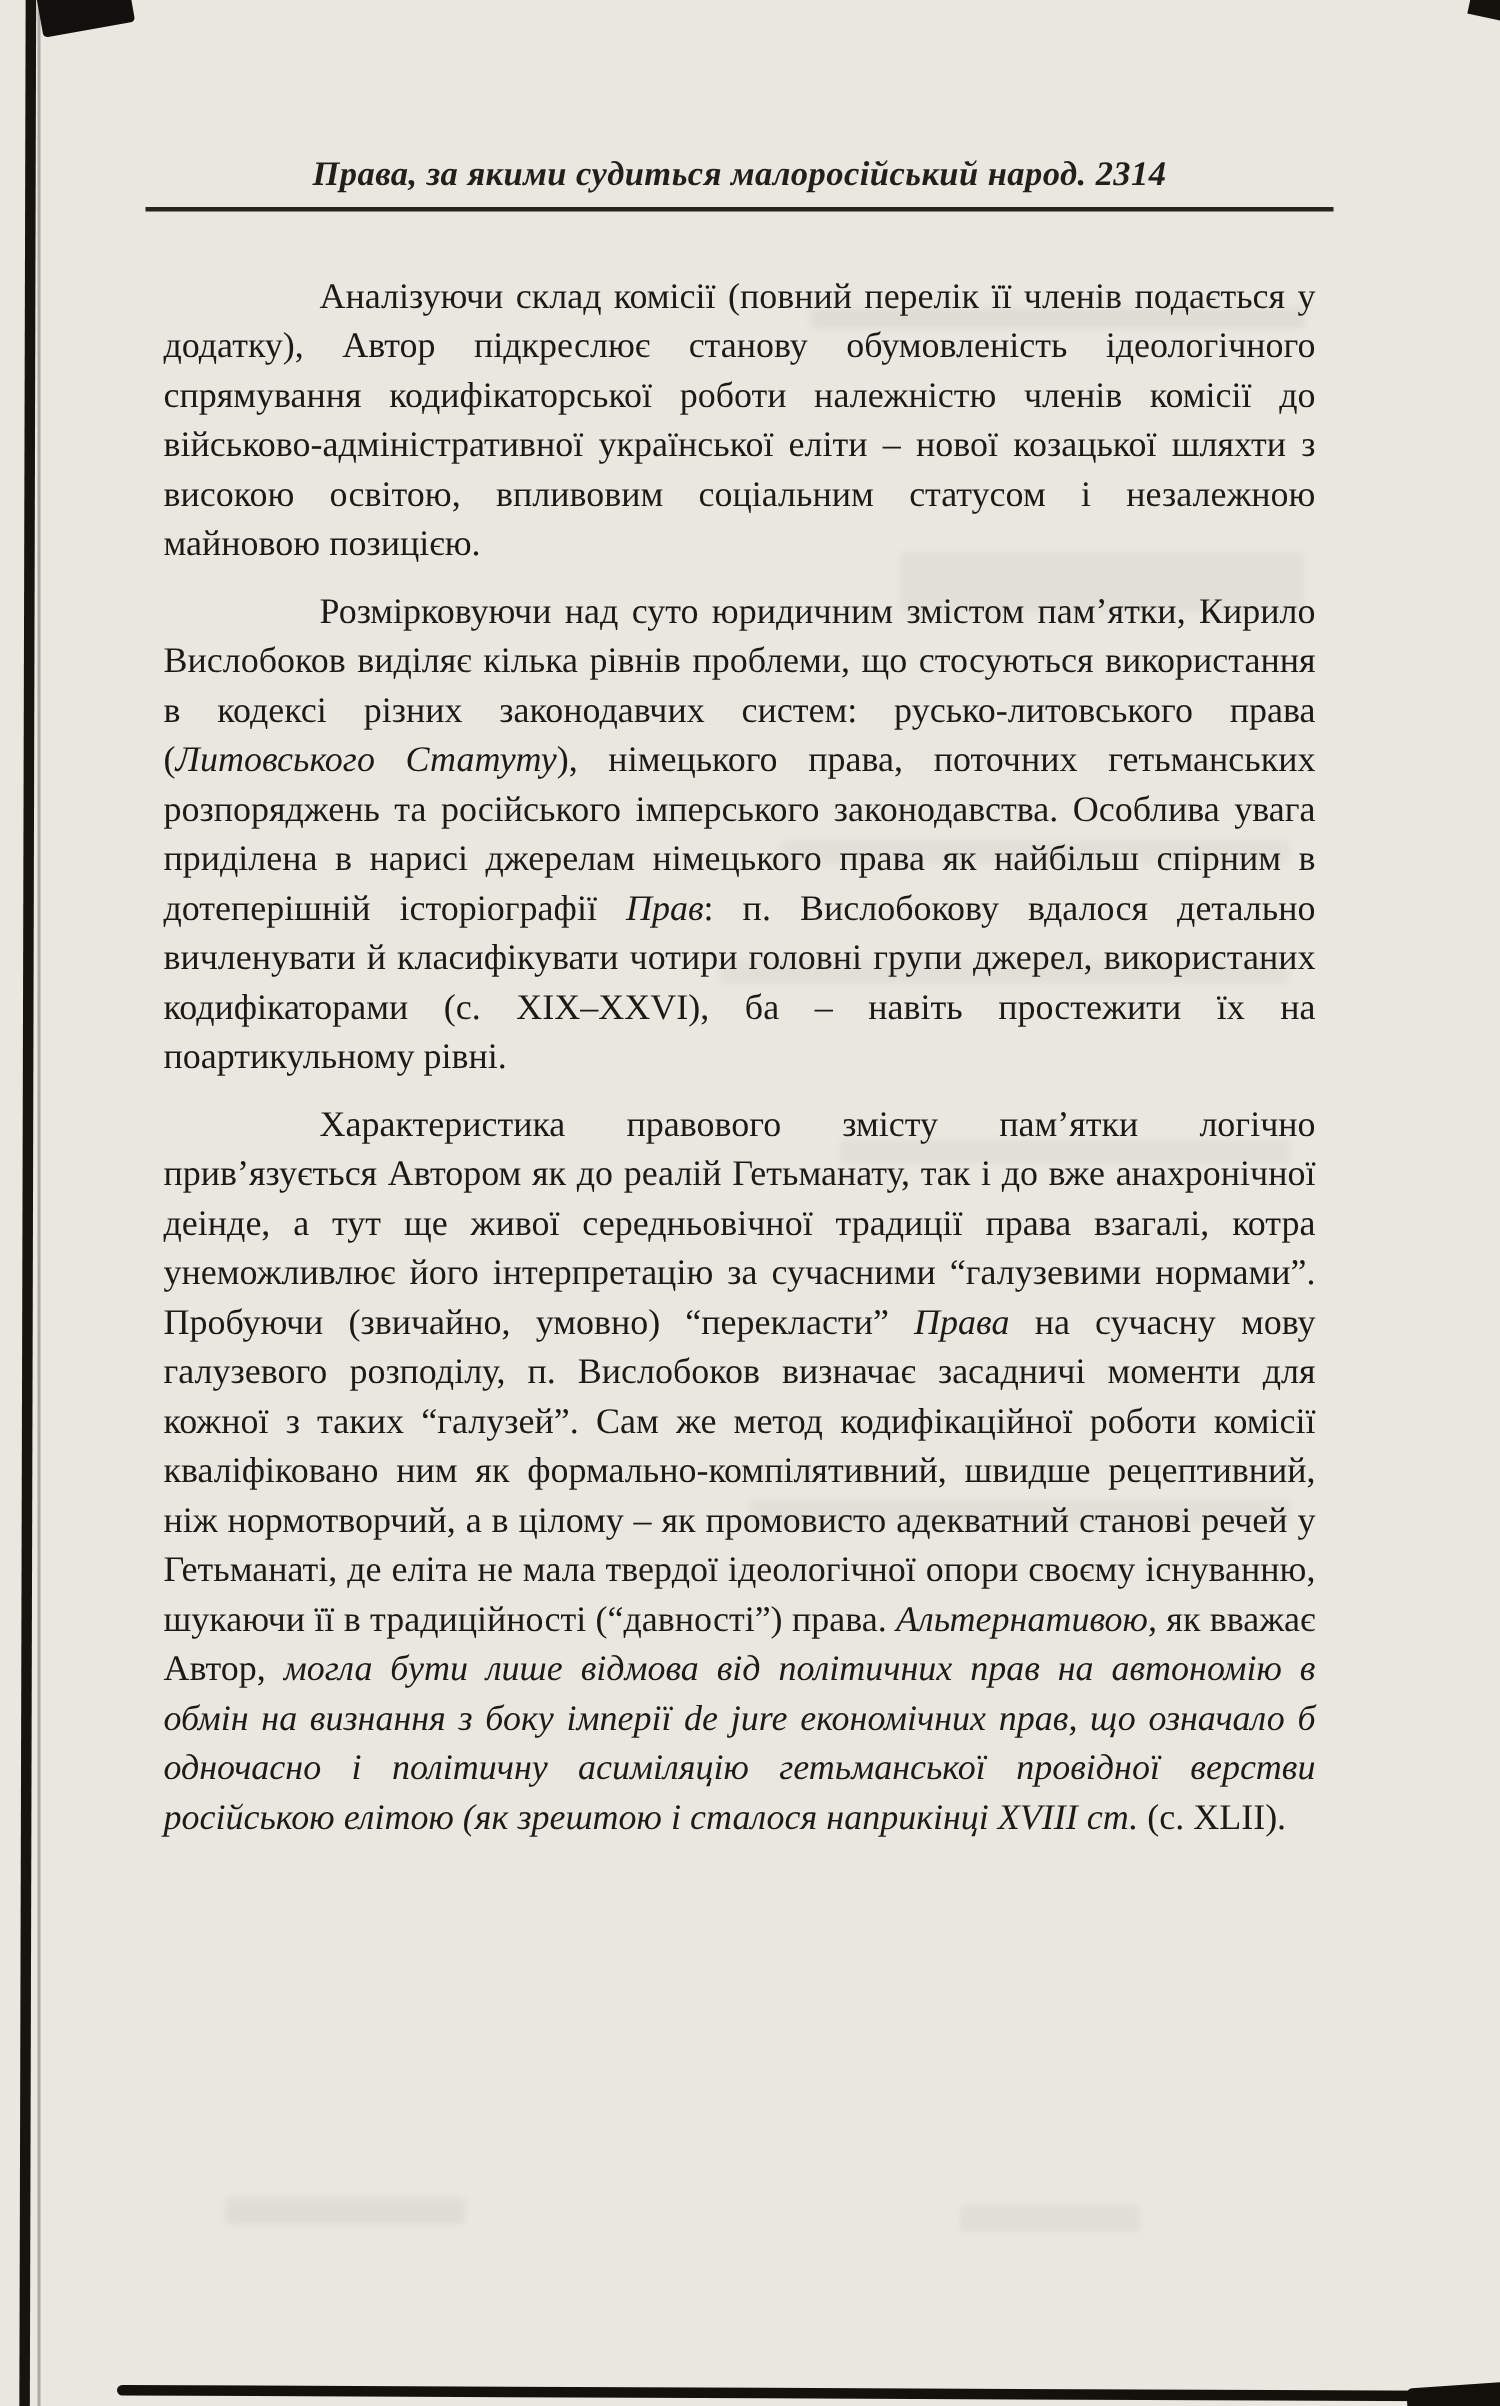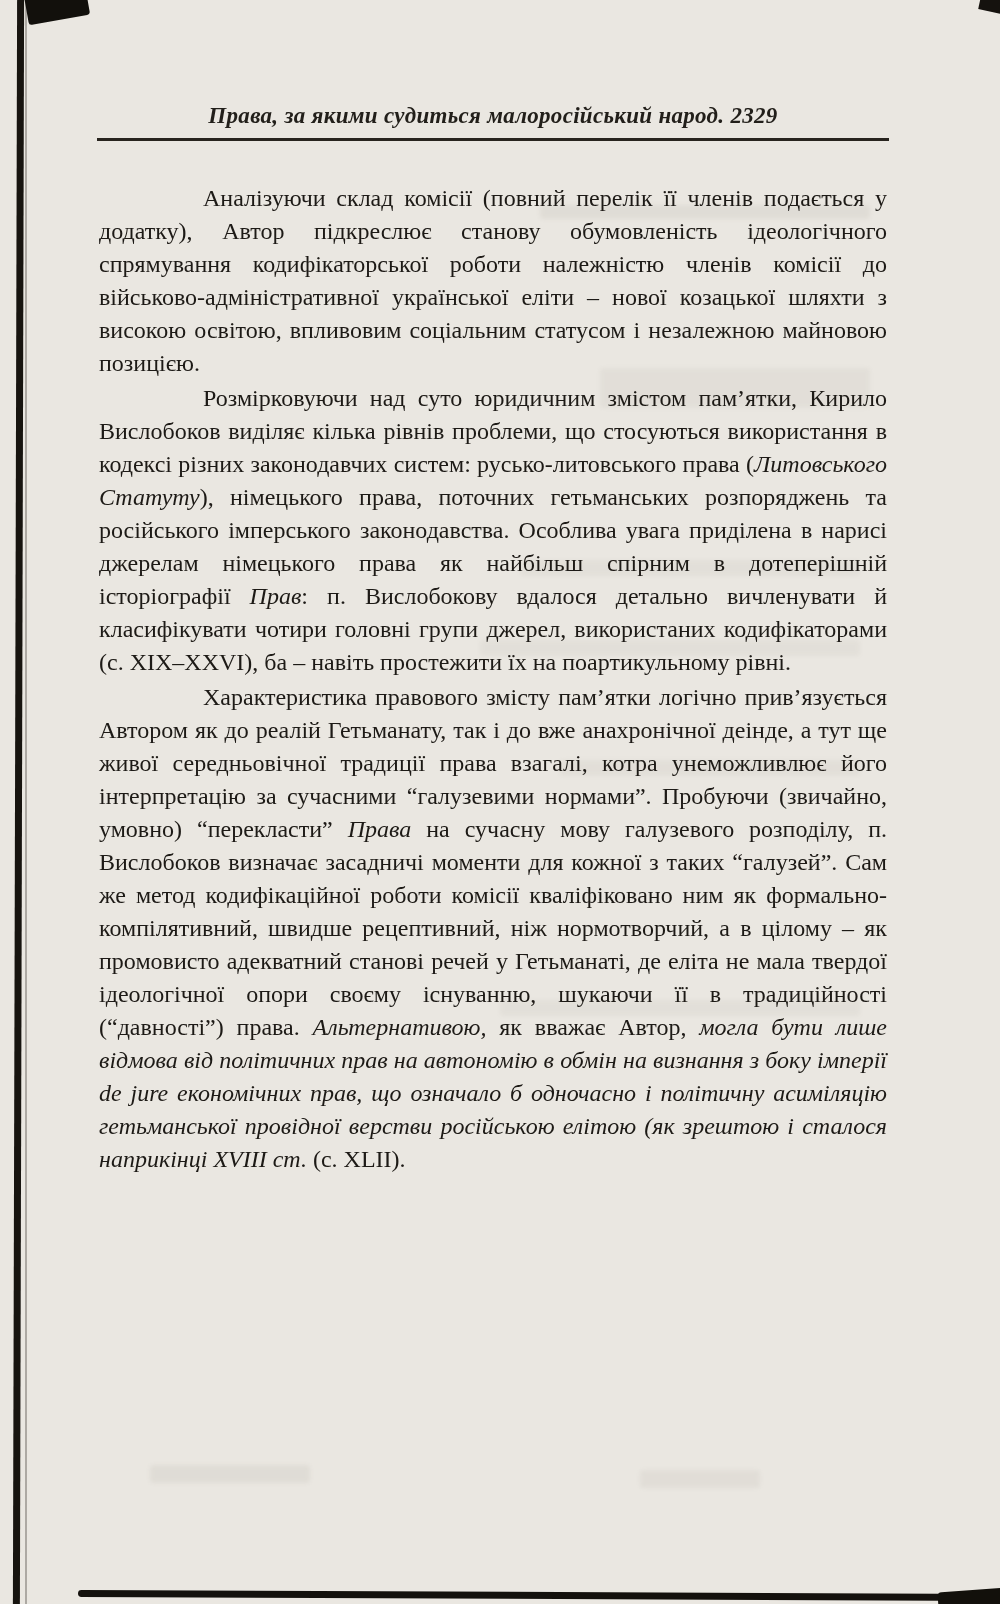--- a/index.html
+++ b/index.html
@@ -55,21 +55,21 @@
     letter-spacing: 0.3px; color: #221f1a;
   }
   .header-rule { border: none; border-top: 3px solid #28241e; margin: 9px 0 0 0; }
   .body-text {
     margin-top: 41px;
     font-size: 24px;
     line-height: 33px;
     text-align: justify;
     color: #1d1a16;
   }
-  .para { margin: 2px; text-indent: 104px; }
+  .para { margin: 12px; text-indent: 104px; }
   .run { }
   .italic { font-style: italic; }
 </style>
 </head>
 <body>
 
 <div class="scan-page">
 
   <div class="edge-line-left"></div>
   <div class="edge-line-left2"></div>
@@ -82,21 +82,21 @@
   <div class="bleed b2"></div>
   <div class="bleed b3"></div>
   <div class="bleed b4"></div>
   <div class="bleed b5"></div>
   <div class="bleed b6"></div>
   <div class="bleed b7"></div>
   <div class="bleed b8"></div>
 
   <div class="content">
     <div class="running-head">
-      <div class="header-title">Права, за якими судиться малоросійський народ. 2329</div>
+      <div class="header-title">Права, за якими судиться малоросійський народ. 2314</div>
       <hr class="header-rule">
     </div>
     <div class="body-text">
         <p class="para"><span class="run">Аналізуючи склад комісії (повний перелік її членів подається у додатку), Автор підкреслює станову обумовленість ідеологічного спрямування кодифікаторської роботи належністю членів комісії до військово-адміністративної української еліти – нової козацької шляхти з високою освітою, впливовим соціальним статусом і незалежною майновою позицією.</span></p>
         <p class="para"><span class="run">Розмірковуючи над суто юридичним змістом пам’ятки, Кирило Вислобоков виділяє кілька рівнів проблеми, що стосуються використання в кодексі різних законодавчих систем: русько-литовського права (</span><span class="run italic">Литовського Статуту</span><span class="run">), німецького права, поточних гетьманських розпоряджень та російського імперського законодавства. Особлива увага приділена в нарисі джерелам німецького права як найбільш спірним в дотеперішній історіографії </span><span class="run italic">Прав</span><span class="run">: п. Вислобокову вдалося детально вичленувати й класифікувати чотири головні групи джерел, використаних кодифікаторами (с. XIX–XXVI), ба – навіть простежити їх на поартикульному рівні.</span></p>
         <p class="para"><span class="run">Характеристика правового змісту пам’ятки логічно прив’язується Автором як до реалій Гетьманату, так і до вже анахронічної деінде, а тут ще живої середньовічної традиції права взагалі, котра унеможливлює його інтерпретацію за сучасними “галузевими нормами”. Пробуючи (звичайно, умовно) “перекласти” </span><span class="run italic">Права</span><span class="run"> на сучасну мову галузевого розподілу, п. Вислобоков визначає засадничі моменти для кожної з таких “галузей”. Сам же метод кодифікаційної роботи комісії кваліфіковано ним як формально-компілятивний, швидше рецептивний, ніж нормотворчий, а в цілому – як промовисто адекватний станові речей у Гетьманаті, де еліта не мала твердої ідеологічної опори своєму існуванню, шукаючи її в традиційності (“давності”) права. </span><span class="run italic">Альтернативою,</span><span class="run"> як вважає Автор, </span><span class="run italic">могла бути лише відмова від політичних прав на автономію в обмін на визнання з боку імперії de jure економічних прав, що означало б одночасно і політичну асиміляцію гетьманської провідної верстви російською елітою (як зрештою і сталося наприкінці XVIII ст.</span><span class="run"> (с. XLII).</span></p>
       </div>
   </div>
 
 </div>

